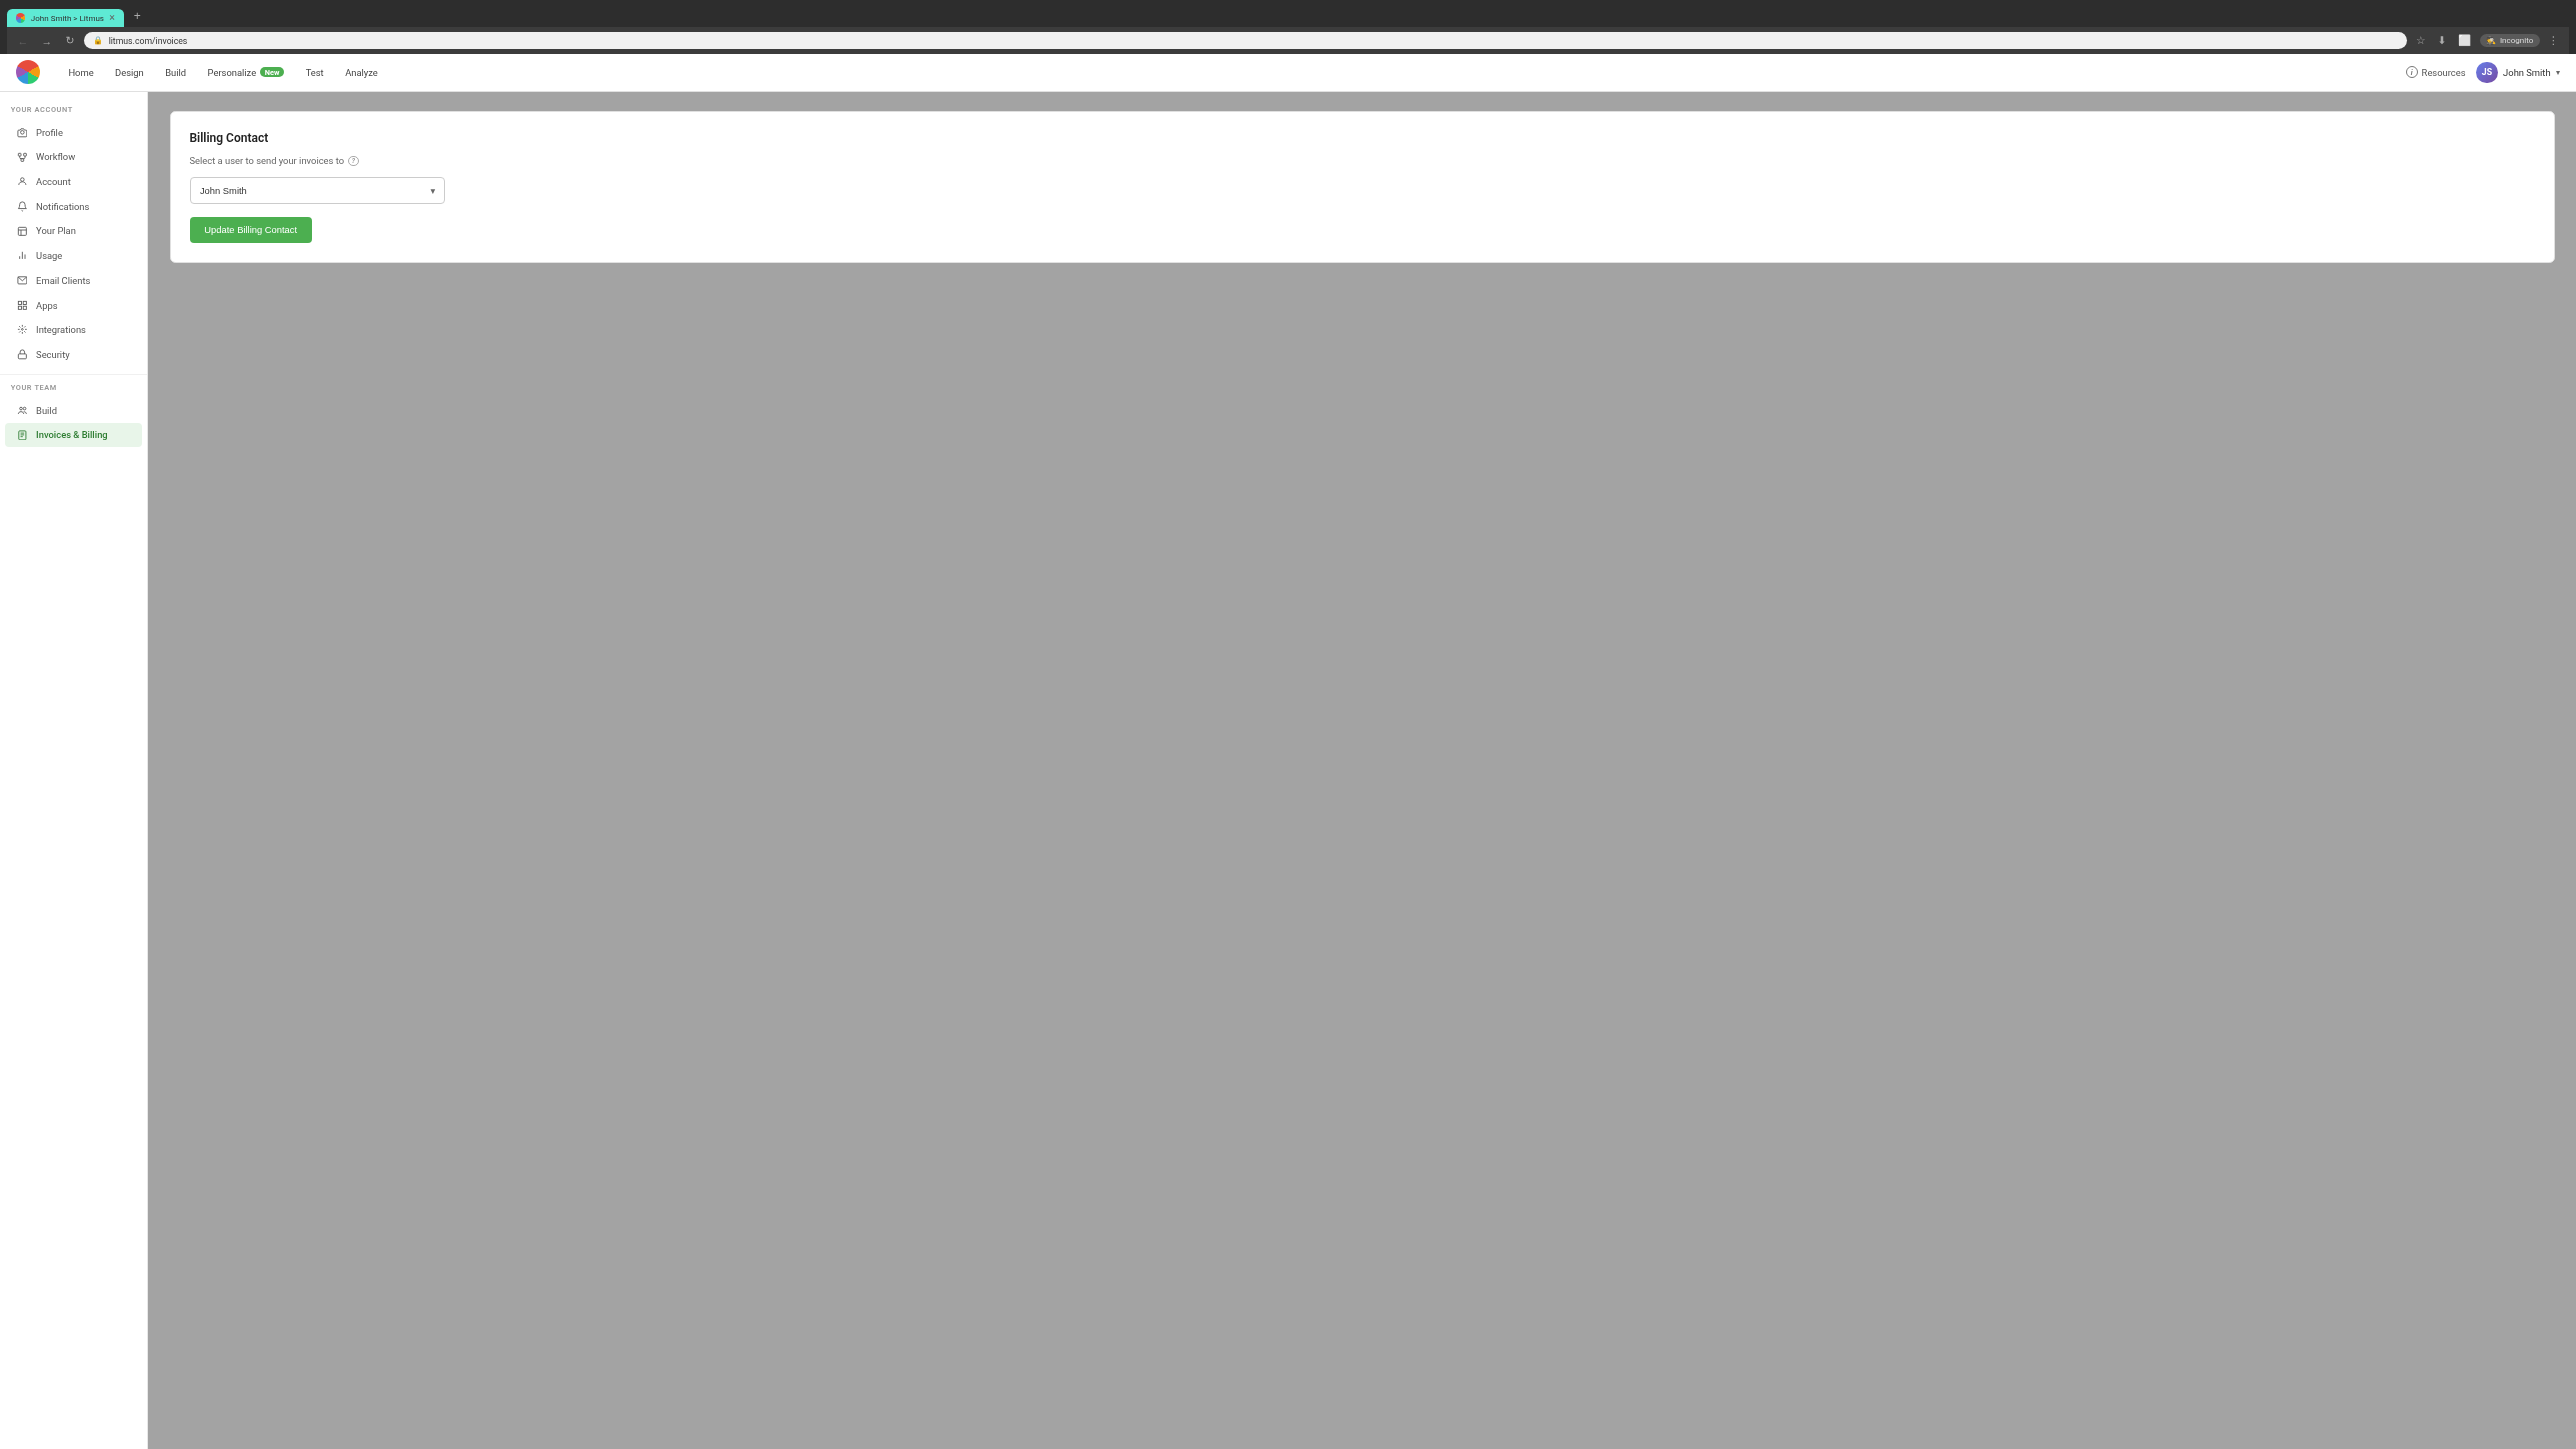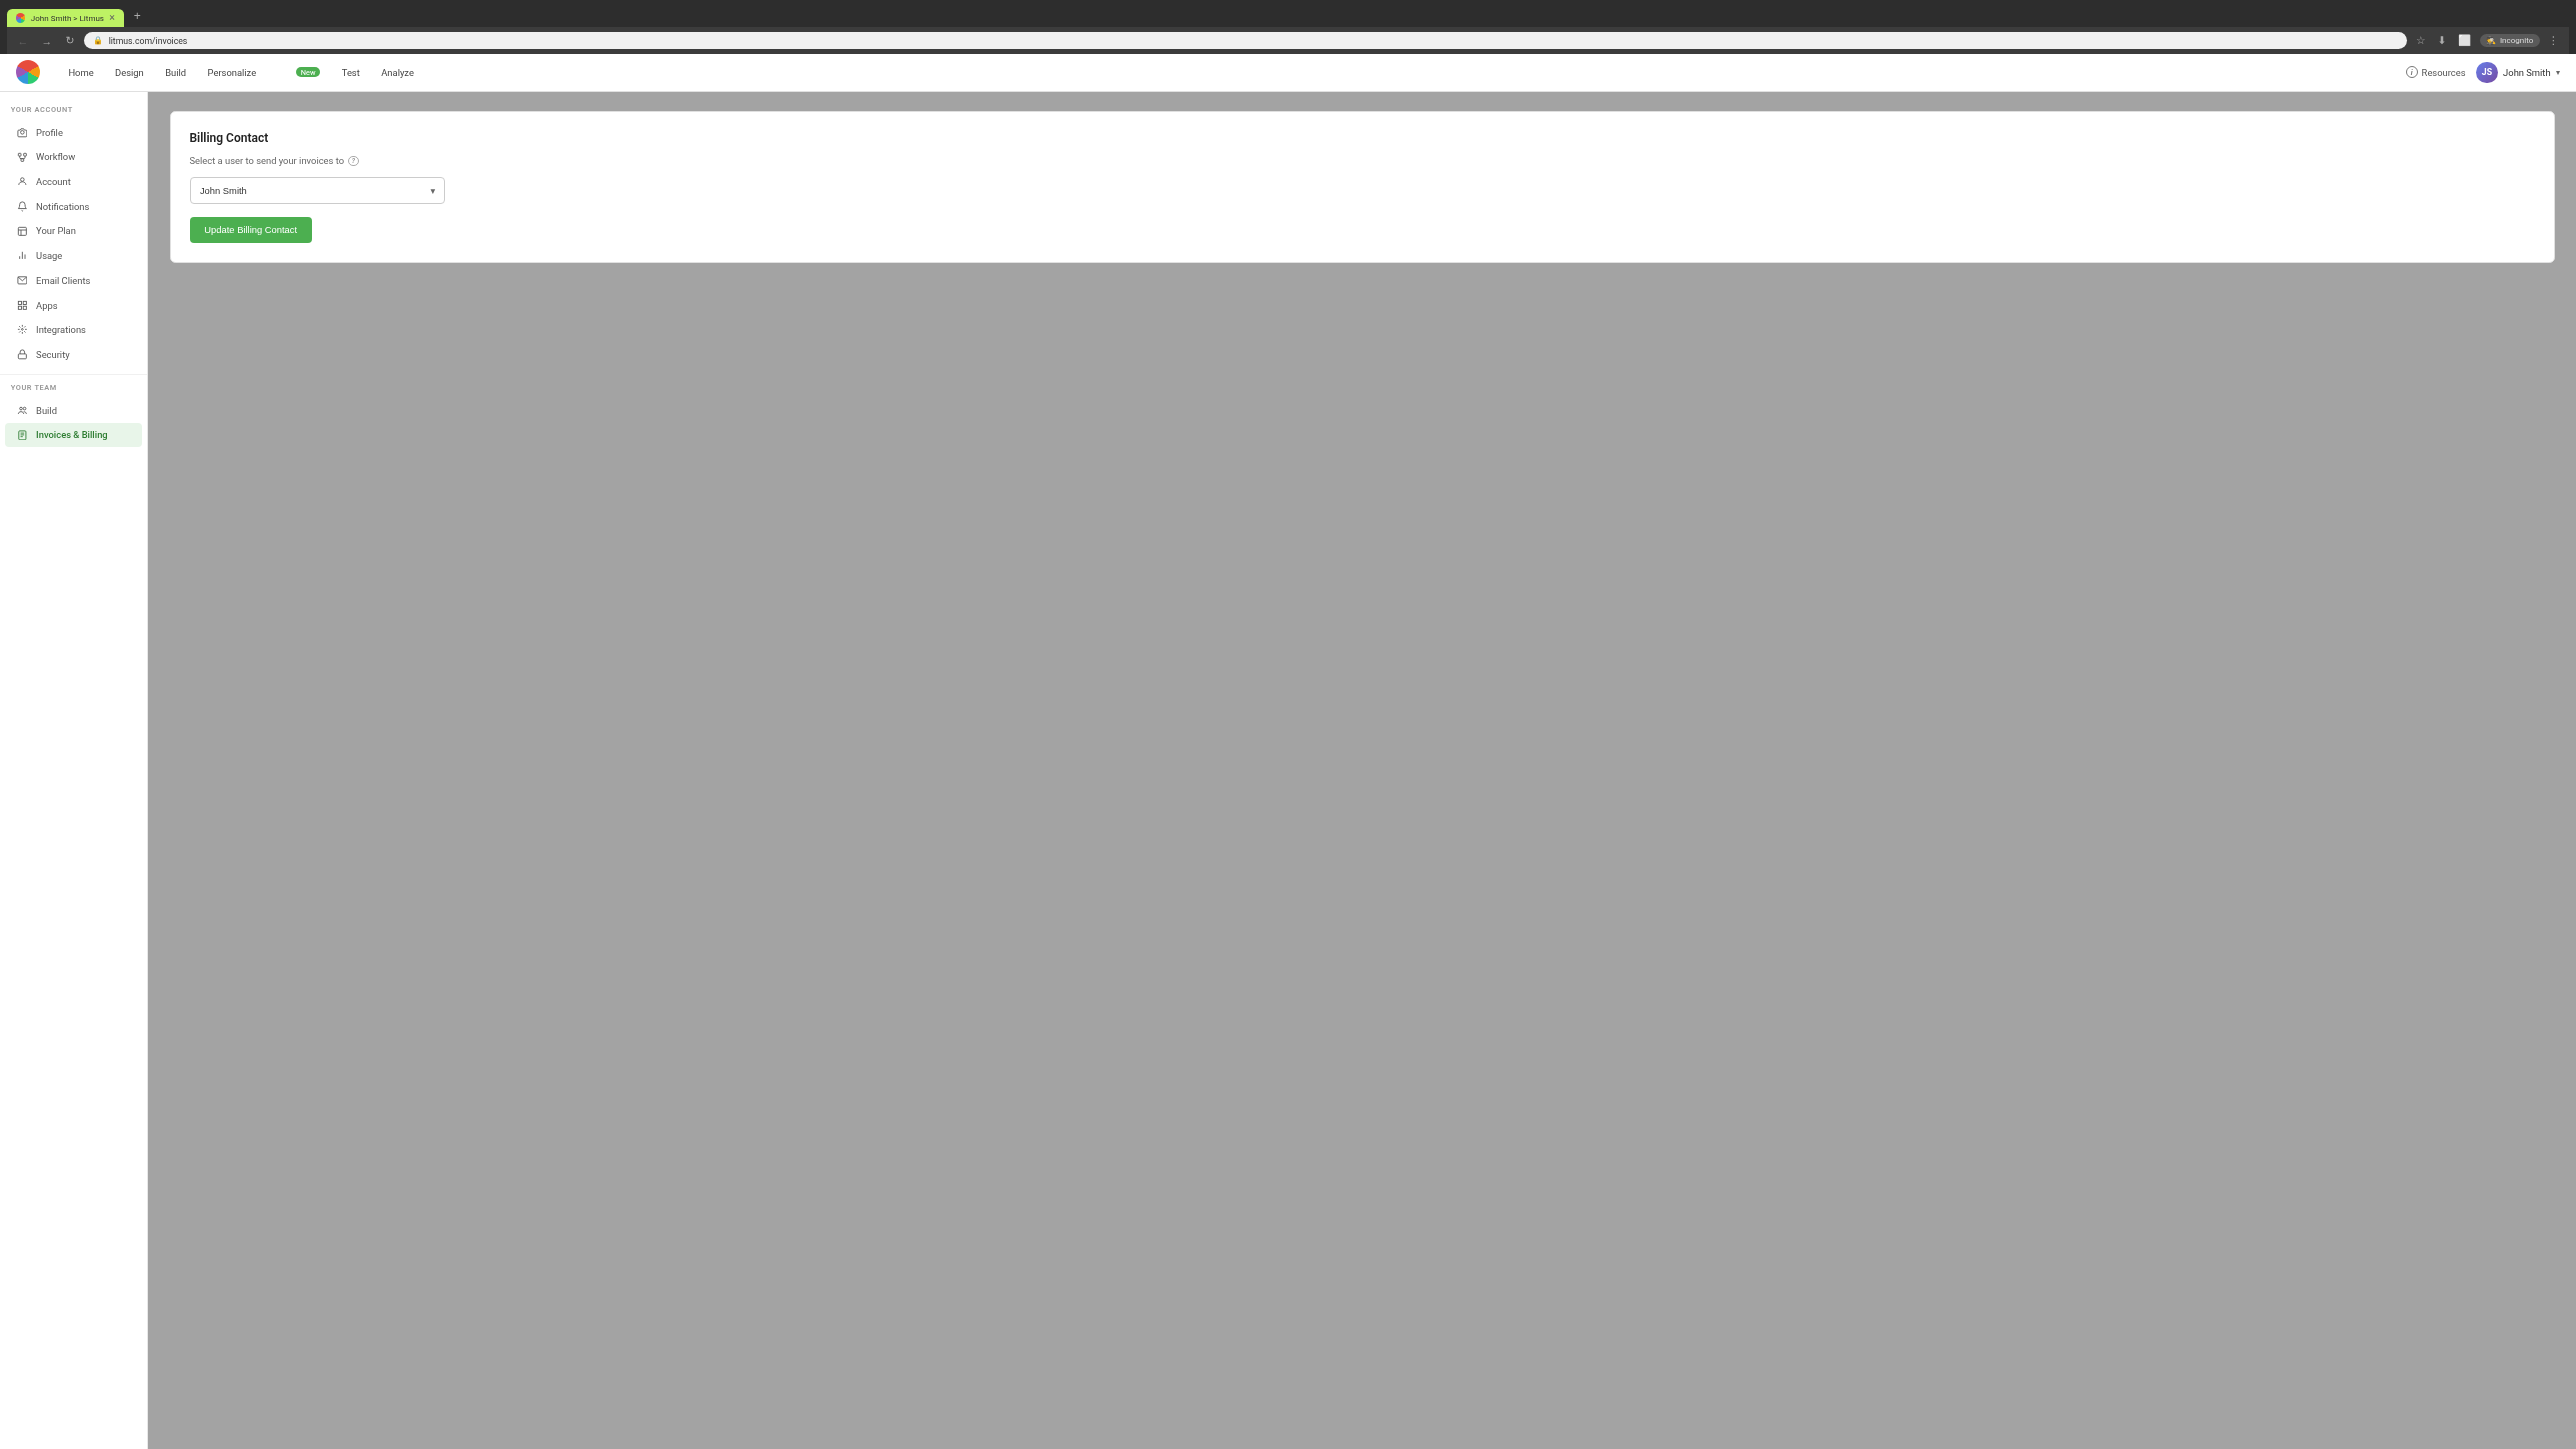--- a/index.html
+++ b/index.html
@@ -1,39 +1,39 @@
 <!DOCTYPE html>
 <html style="font-size:10.7px"><head>
   <meta charset="utf-8">
   <style>
     * { box-sizing: border-box; margin: 0; padding: 0; }
     body { font-family: -apple-system, BlinkMacSystemFont, 'Segoe UI', Roboto, sans-serif; background: #f1f1f1; font-size: 9.4px; color: #333; }
 
     
     .browser-chrome { background: #2d2d2d; padding: 5.4px 6.7px 0; }
     .browser-tabs { display: flex; align-items: flex-end; gap: 2.7px; margin-bottom: 0; }
-    .browser-tab { background: #bef264; border-radius: 5.4px 5.4px 0 0; padding: 4px 9.4px; display: flex; align-items: center; gap: 5.4px; min-width: 107px; font-size: 8px; color: #333; }
+    .browser-tab { background: #5eead4; border-radius: 5.4px 5.4px 0 0; padding: 4px 9.4px; display: flex; align-items: center; gap: 5.4px; min-width: 107px; font-size: 8px; color: #333; }
     .browser-tab .tab-favicon { width: 9.4px; height: 9.4px; border-radius: 50%; background: conic-gradient(#e74c3c 0deg 60deg, #f39c12 60deg 120deg, #2ecc71 120deg 180deg, #3498db 180deg 240deg, #9b59b6 240deg 300deg, #e74c3c 300deg 360deg); }
     .browser-tab .tab-close { margin-left: auto; color: #666; cursor: pointer; font-size: 10.7px; line-height: 1; }
     .browser-tab-new { background: transparent; border: none; color: #aaa; font-size: 12px; padding: 4px 6.7px; cursor: pointer; }
     .browser-toolbar { background: #3c3c3c; padding: 4px 6.7px; display: flex; align-items: center; gap: 5.4px; }
     .browser-nav-btn { background: none; border: none; color: #aaa; font-size: 10.7px; cursor: pointer; padding: 2.7px 4px; border-radius: 2.7px; }
     .browser-nav-btn.disabled { color: #666; cursor: default; }
     .browser-address-bar { flex: 1; background: #f1f1f1; border-radius: 13.4px; padding: 3.4px 9.4px; font-size: 8.7px; color: #333; display: flex; align-items: center; gap: 5.4px; }
     .browser-address-bar .lock-icon { color: #555; font-size: 8px; }
     .browser-toolbar-actions { display: flex; align-items: center; gap: 4px; }
     .browser-toolbar-actions button { background: none; border: none; color: #aaa; font-size: 10.7px; cursor: pointer; padding: 2.7px 4px; border-radius: 2.7px; }
     .incognito-badge { background: #5a5a5a; color: #ddd; font-size: 8px; padding: 2px 6.7px; border-radius: 8px; display: flex; align-items: center; gap: 3.4px; }
 
     
     .app-header { background: #fff; border-bottom: 0.7px solid #e0e0e0; padding: 0 16px; display: flex; align-items: center; height: 38px; }
     .app-logo { width: 24px; height: 24px; border-radius: 50%; background: conic-gradient(#e74c3c 0deg 60deg, #f39c12 60deg 120deg, #2ecc71 120deg 180deg, #3498db 180deg 240deg, #9b59b6 240deg 300deg, #e74c3c 300deg 360deg); margin-right: 19px; flex-shrink: 0; }
     .app-nav { display: flex; align-items: center; gap: 2.7px; flex: 1; }
     .nav-item { padding: 5.4px 9.4px; font-size: 9.4px; color: #444; cursor: pointer; border-radius: 2.7px; text-decoration: none; display: flex; align-items: center; gap: 4px; }
-    .nav-badge { background: #4caf50; color: #fff; font-size: 7.4px; padding: 0.7px 4.7px; border-radius: 6.7px; font-weight: 400; margin-left: 36px; }
+    .nav-badge { background: #4caf50; color: #fff; font-size: 7.4px; padding: 0.7px 4.7px; border-radius: 6.7px; font-weight: 700; }
     .app-header-right { display: flex; align-items: center; gap: 10.7px; }
     .resources-btn { display: flex; align-items: center; gap: 4px; color: #555; font-size: 9.4px; cursor: pointer; }
     .resources-btn .info-icon { width: 12px; height: 12px; border-radius: 50%; border: 1px solid #777; display: flex; align-items: center; justify-content: center; font-size: 7.4px; font-style: italic; font-weight: bold; color: #777; }
     .user-menu { display: flex; align-items: center; gap: 5.4px; cursor: pointer; }
     .user-avatar { width: 21.5px; height: 21.5px; border-radius: 50%; background: linear-gradient(135deg, #667eea, #764ba2); display: flex; align-items: center; justify-content: center; color: #fff; font-size: 8.7px; font-weight: bold; overflow: hidden; }
     .user-name { font-size: 9.4px; color: #333; }
     .chevron-down { font-size: 8px; color: #666; }
 
     
     .app-body { display: flex; height: calc(100vh - 38px - 54px); }

